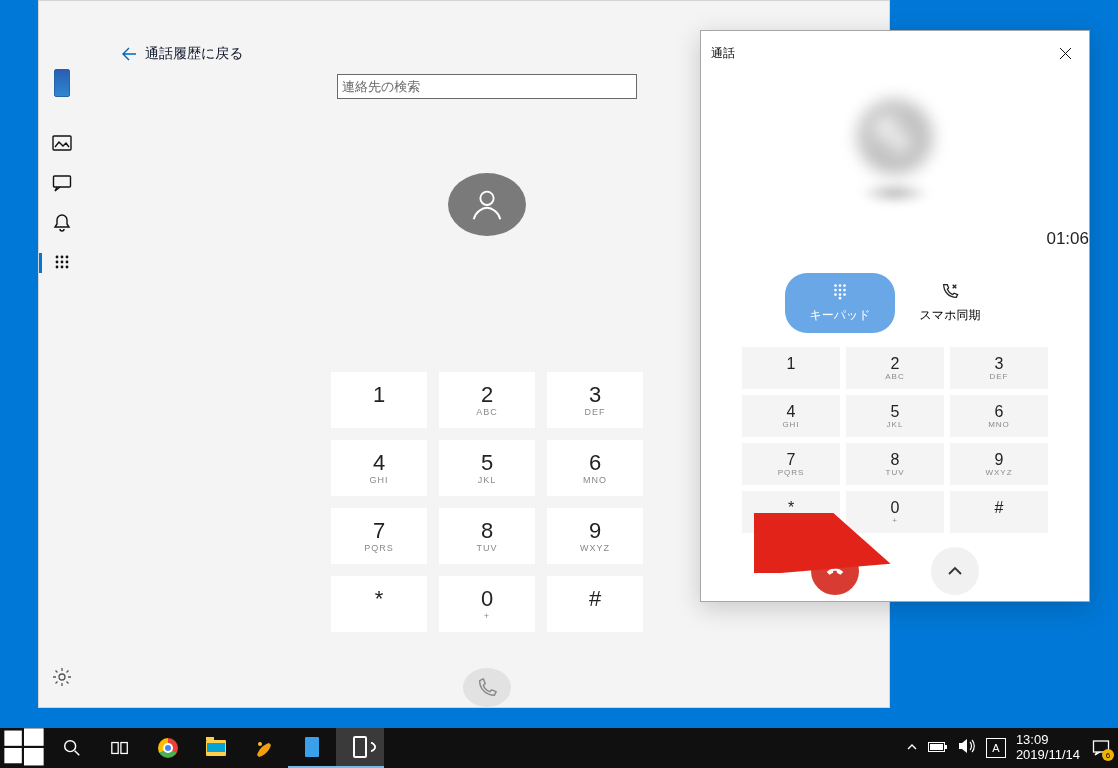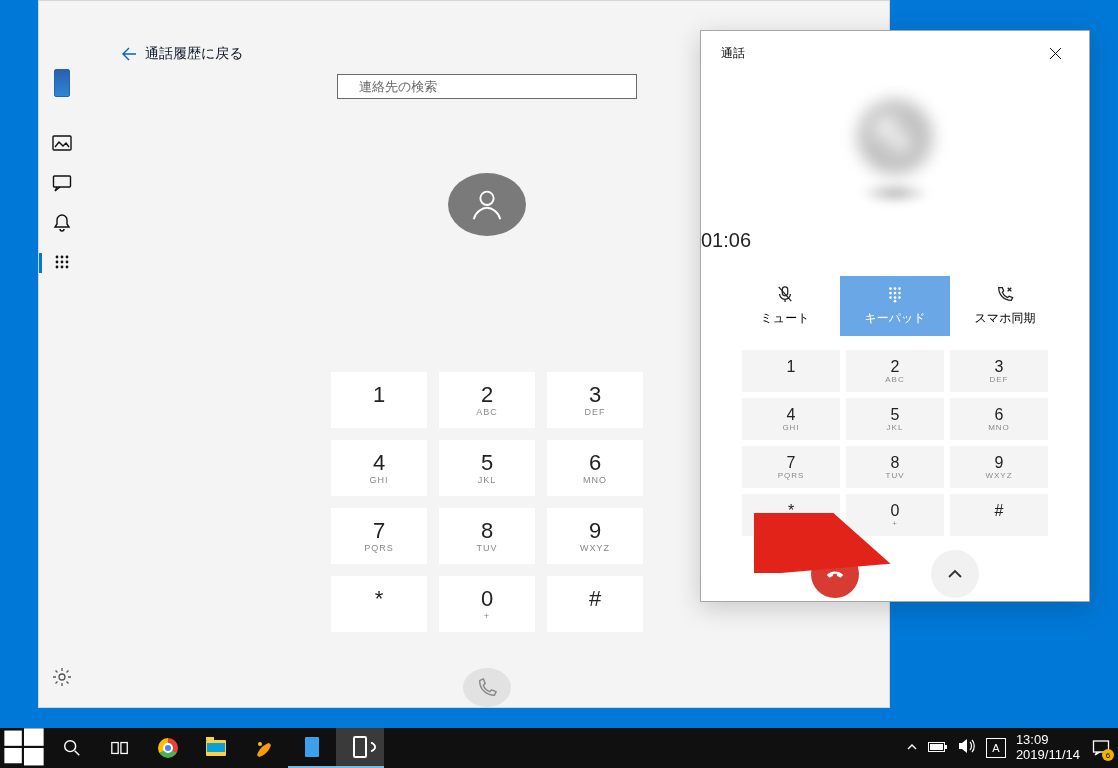--- a/index.html
+++ b/index.html
@@ -19,48 +19,48 @@
   .side-item { width: 46px; height: 40px; display: flex; align-items: center; justify-content: center; position: relative; }
   .side-item.active::before { content: ""; position: absolute; left: 0; top: 10px; width: 3px; height: 20px; background: #0078d4; }
   .side-item svg { width: 20px; height: 20px; }
   .side-phone-preview { width: 16px; height: 28px; background: linear-gradient(#2a5fb3, #2e86d1); border: 1px solid #2564a6; border-radius: 2px; }
   .side-spacer { flex: 1; }
 
   .main-content { flex: 1; display: flex; flex-direction: column; align-items: center; }
   .back-row { align-self: flex-start; height: 36px; display: flex; align-items: center; margin-left: 36px; margin-top: 6px; color: #0f172a; font-size: 14px; }
   .back-row svg { width: 16px; height: 16px; margin-right: 8px; }
 
-  .search-box { margin-top: 6px; width: 300px; height: 30px; border: 1px solid #6a6a6a; background: #fff; display: flex; align-items: center; padding: 0 21px; font-size: 13px; color: #666; }
+  .search-box { margin-top: 6px; width: 300px; height: 30px; border: 1px solid #6a6a6a; background: #fff; display: flex; align-items: center; padding: 0 4px; font-size: 13px; color: #666; }
 
   .avatar-circle { margin-top: 74px; width: 78px; height: 78px; border-radius: 50%; background: #7a7a7a; display: flex; align-items: center; justify-content: center; }
   .avatar-circle svg { width: 38px; height: 38px; }
 
   .keypad { margin-top: 136px; display: grid; grid-template-columns: repeat(3, 96px); grid-auto-rows: 56px; gap: 12px; }
   .key { background: #fff; display: flex; flex-direction: column; align-items: center; justify-content: center; }
   .key .digit { font-size: 22px; color: #222; font-weight: 300; line-height: 1; }
   .key .letters { font-size: 9px; color: #888; letter-spacing: 1px; margin-top: 1px; height: 10px; }
 
   .call-btn { margin-top: 36px; width: 48px; height: 48px; border-radius: 50%; background: #e2e2e2; display: flex; align-items: center; justify-content: center; }
   .call-btn svg { width: 22px; height: 22px; }
 
   
   .call-panel { position: absolute; left: 700px; top: 30px; width: 390px; height: 572px; background: #fff; border: 1px solid #a6a6a6; box-shadow: 0 6px 24px rgba(0,0,0,.18); }
-  .call-panel-head { display: flex; align-items: center; padding: 8px 20px; }
+  .call-panel-head { display: flex; align-items: center; padding: 8px 10px; }
   .call-panel-head .ct { font-size: 12px; }
   .call-panel-head .close { margin-left: auto; width: 28px; height: 28px; display: flex; align-items: center; justify-content: center; }
   .call-panel-head .close svg { width: 11px; height: 11px; }
 
   .caller-avatar { width: 76px; height: 76px; border-radius: 50%; background: #8f8f8f; margin: 24px auto 8px; filter: blur(8px); opacity: .55; position: relative; }
   .caller-avatar::after { content:""; position:absolute; inset:12px; background: radial-gradient(circle at 30% 30%, #fff, transparent 40%), radial-gradient(circle at 60% 60%, #fff, transparent 35%); border-radius:50%; }
   .caller-name-blur { width: 70px; height: 20px; margin: 8px auto 0; background: radial-gradient(ellipse at center,#8c8c8c 10%, transparent 70%); filter: blur(5px); opacity: .6; }
-  .call-timer { text-align: left; margin-top: 26px; font-size: 20px; color: #222; }
+  .call-timer { text-align: right; margin-top: 26px; font-size: 17px; color: #222; }
 
   .call-actions { display: flex; justify-content: center; gap: 0; margin-top: 24px; }
   .call-action { width: 110px; height: 60px; display: flex; flex-direction: column; align-items: center; justify-content: center; font-size: 12px; gap: 4px; }
-  .call-action.keypad-act { background: #6aa7e6; color: #fff; }
+  .call-action.keypad-act { background: #6aa7e6; color: #fff; border-radius: 22px; }
   .call-action svg { width: 18px; height: 18px; }
 
   .mini-keypad { margin: 14px auto 0; display: grid; grid-template-columns: repeat(3, 98px); grid-auto-rows: 42px; gap: 6px; width: 306px; }
   .mini-key { background: #f4f4f4; display: flex; flex-direction: column; align-items: center; justify-content: center; }
   .mini-key .digit { font-size: 16px; color: #222; line-height: 1; }
   .mini-key .letters { font-size: 8px; color: #8a8a8a; letter-spacing: 1px; height: 9px; }
 
   .call-bottom { display: flex; justify-content: center; gap: 72px; align-items: center; margin-top: 14px; }
   .hangup { width: 48px; height: 48px; border-radius: 50%; background: #d83b31; display: flex; align-items: center; justify-content: center; }
   .hangup svg { width: 22px; height: 22px; }
@@ -228,27 +228,20 @@
         <svg viewBox="0 0 11 11">
           <path d="M0 0l11 11M11 0L0 11" stroke="#111"></path>
         </svg>
       </span>
   </div>
   <div class="caller-avatar"></div>
   <div class="caller-name-blur"></div>
   <div class="call-timer">01:06</div>
 
   <div class="call-actions">
-    <div class="call-action">
-      <span><svg viewBox="0 0 20 20">
-            <rect x="7" y="2" width="6" height="10" rx="3" fill="none" stroke="#222" stroke-width="1.4"></rect>
-            <path d="M4 10a6 6 0 0 0 12 0M10 16v3M3 2l14 16" fill="none" stroke="#222" stroke-width="1.4"></path>
-          </svg></span>
-      <span>ミュート</span>
-    </div>
     <div class="call-action keypad-act">
       <span><svg viewBox="0 0 20 20">
             <g fill="#fff">
               <circle cx="5" cy="4" r="1.5"></circle>
               <circle cx="10" cy="4" r="1.5"></circle>
               <circle cx="15" cy="4" r="1.5"></circle>
               <circle cx="5" cy="9" r="1.5"></circle>
               <circle cx="10" cy="9" r="1.5"></circle>
               <circle cx="15" cy="9" r="1.5"></circle>
               <circle cx="5" cy="14" r="1.5"></circle>

